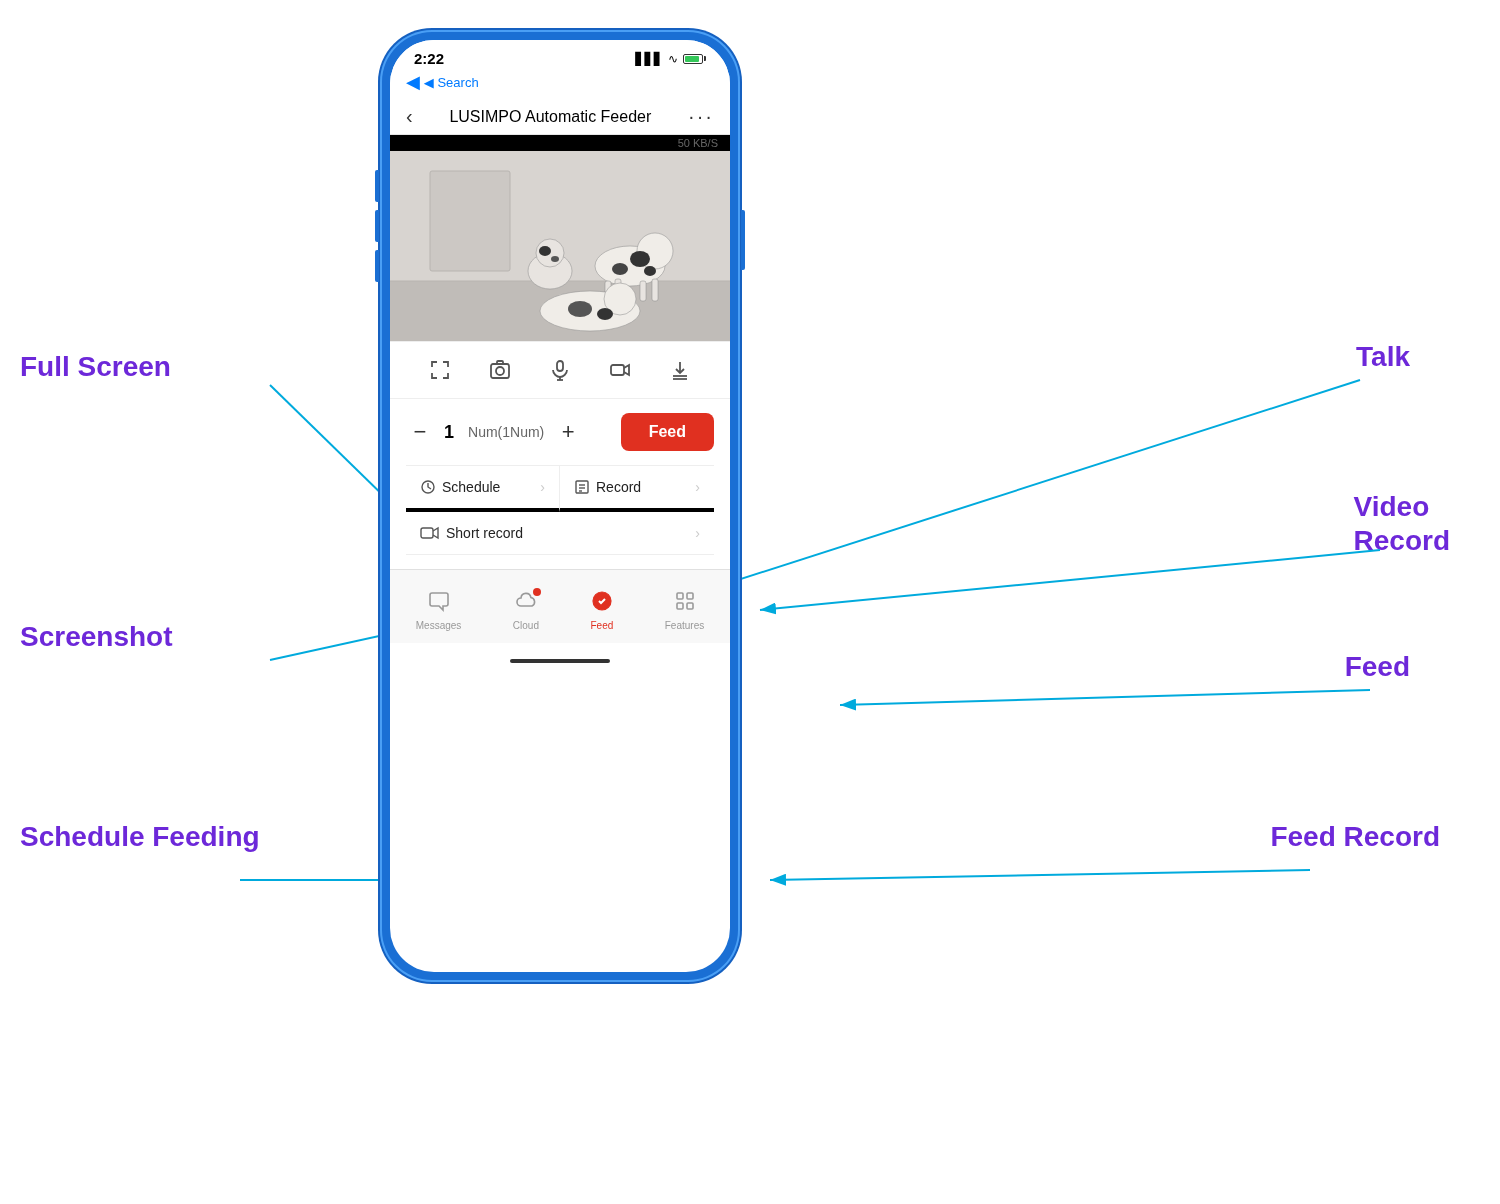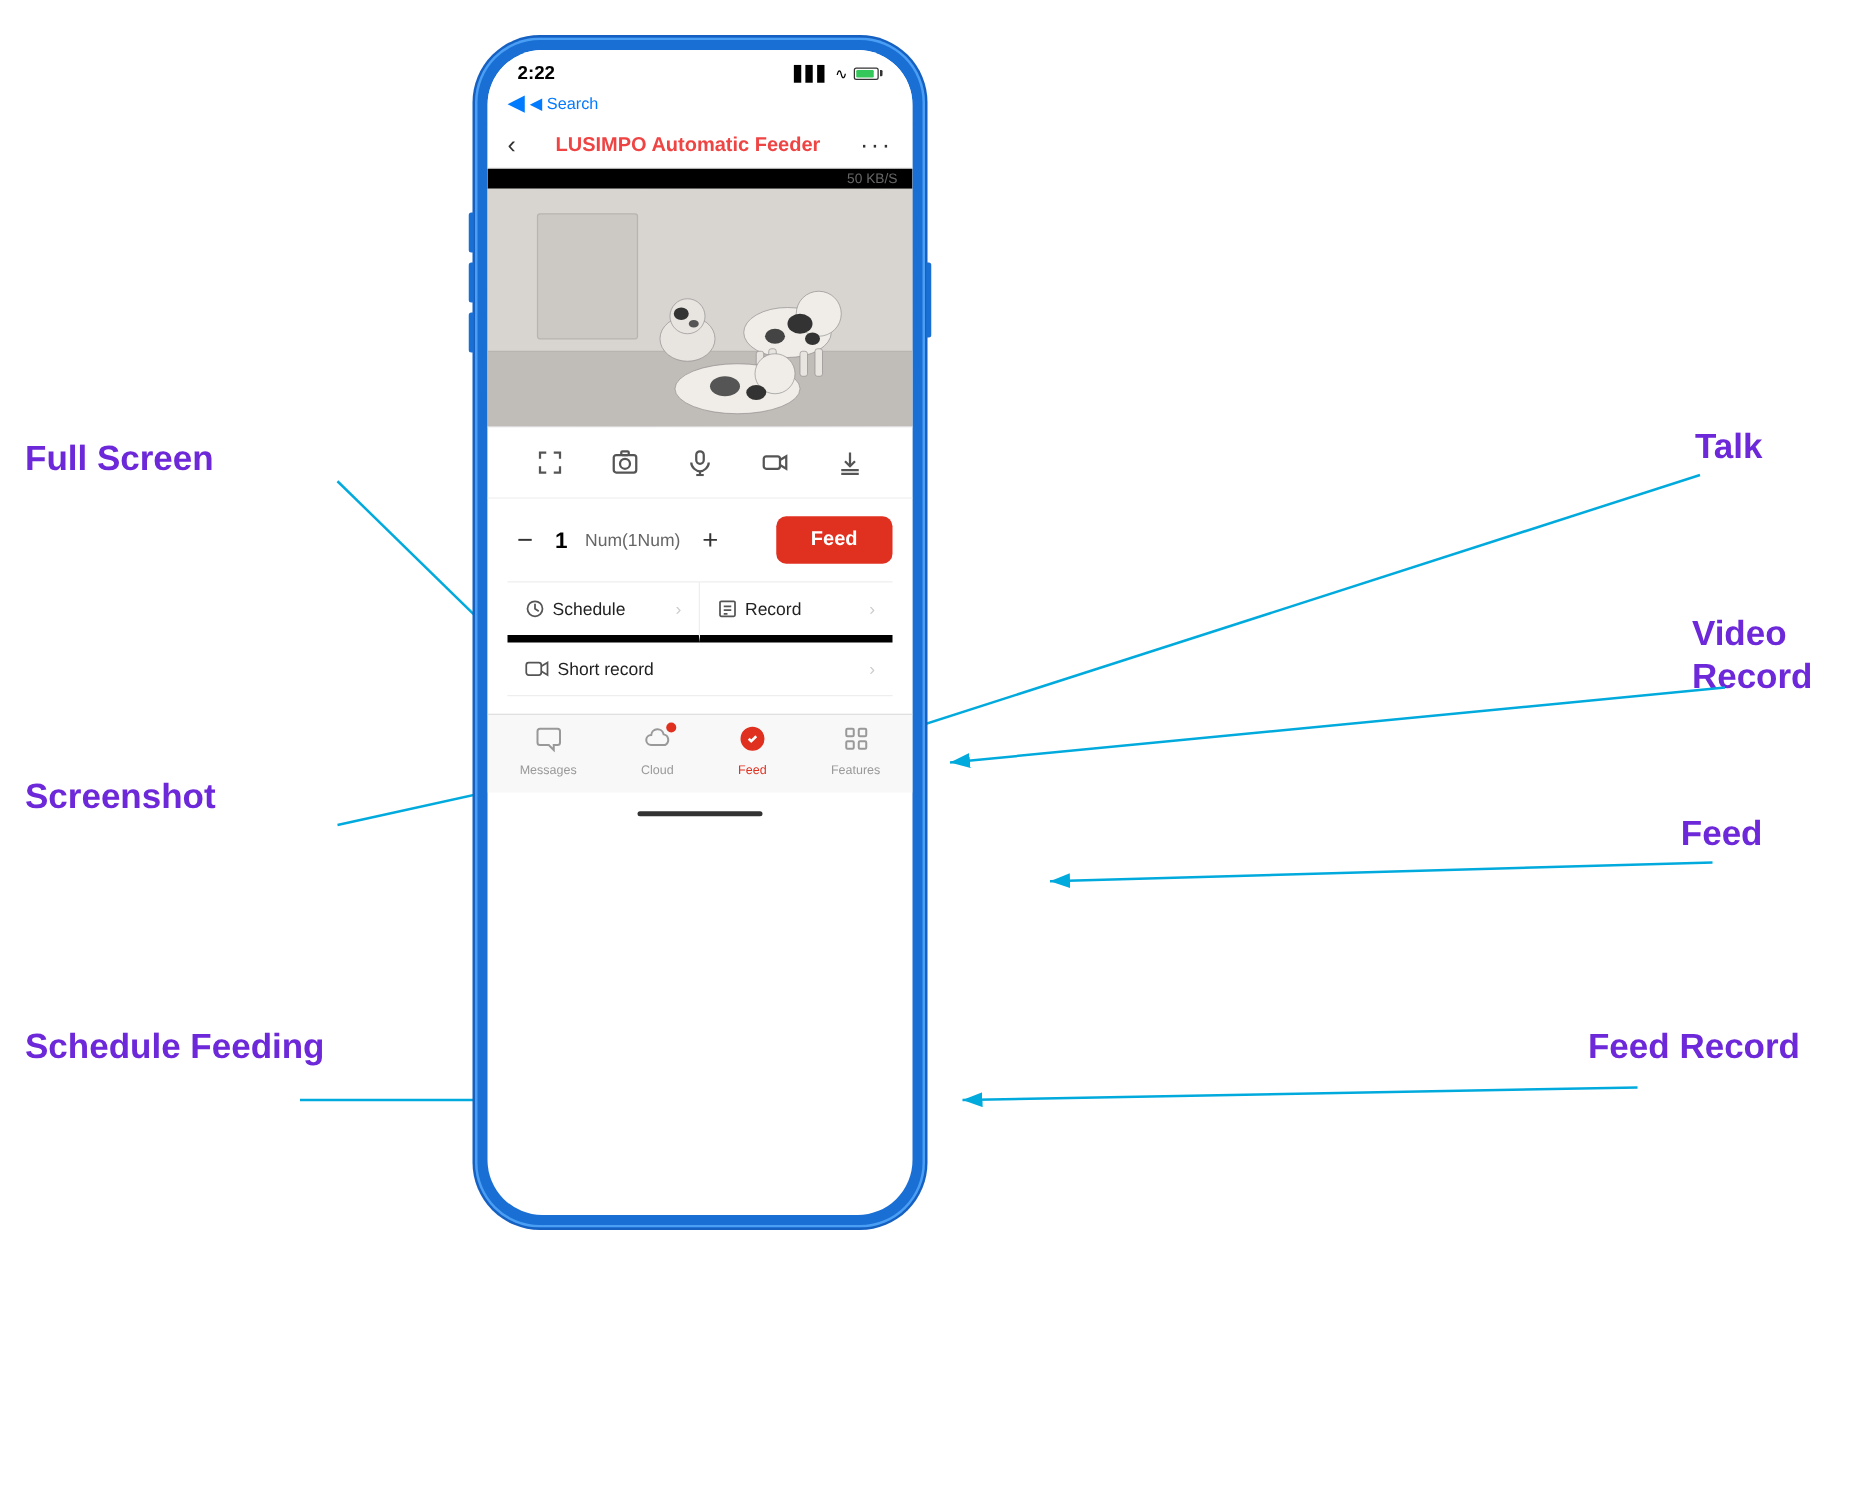--- a/index.html
+++ b/index.html
@@ -116,22 +116,22 @@
       border-bottom: 1px solid #e5e5e5;
     }
 
     .header-back {
       font-size: 20px;
       color: #333;
     }
 
     .header-title {
       font-size: 16px;
-      font-weight: 700;
-      color: #ef4444;
+      font-weight: 400;
+      color: #000000;
     }
 
     .header-more {
       font-size: 20px;
       color: #333;
       letter-spacing: 2px;
     }
 
     .video-top-bar {
       display: flex;
@@ -255,21 +255,21 @@
       display: grid;
       grid-template-columns: 1fr 1fr;
       gap: 0;
       border-top: 1px solid #eee;
     }
 
     .menu-item {
       display: flex;
       justify-content: space-between;
       padding: 13px 14px;
-      border-bottom: 6px solid #000000;
+      border-bottom: 4px solid #000000;
       cursor: pointer;
     }
 
     .menu-item:first-child {
       border-right: 1px solid #eee;
     }
 
     .menu-item-left {
       display: flex;
       align-items: center;
@@ -292,21 +292,21 @@
       justify-content: space-between;
       padding: 13px 14px;
       border-bottom: 1px solid #eee;
     }
 
     
     .tab-bar {
       display: flex;
       justify-content: space-around;
       align-items: center;
-      padding: 8px 0 12px;
+      padding: 20px 0 12px;
       background: #f8f8f8;
       border-top: 1px solid #e0e0e0;
       margin-top: auto;
     }
 
     .tab-item {
       display: flex;
       flex-direction: column;
       align-items: center;
       gap: 3px;

